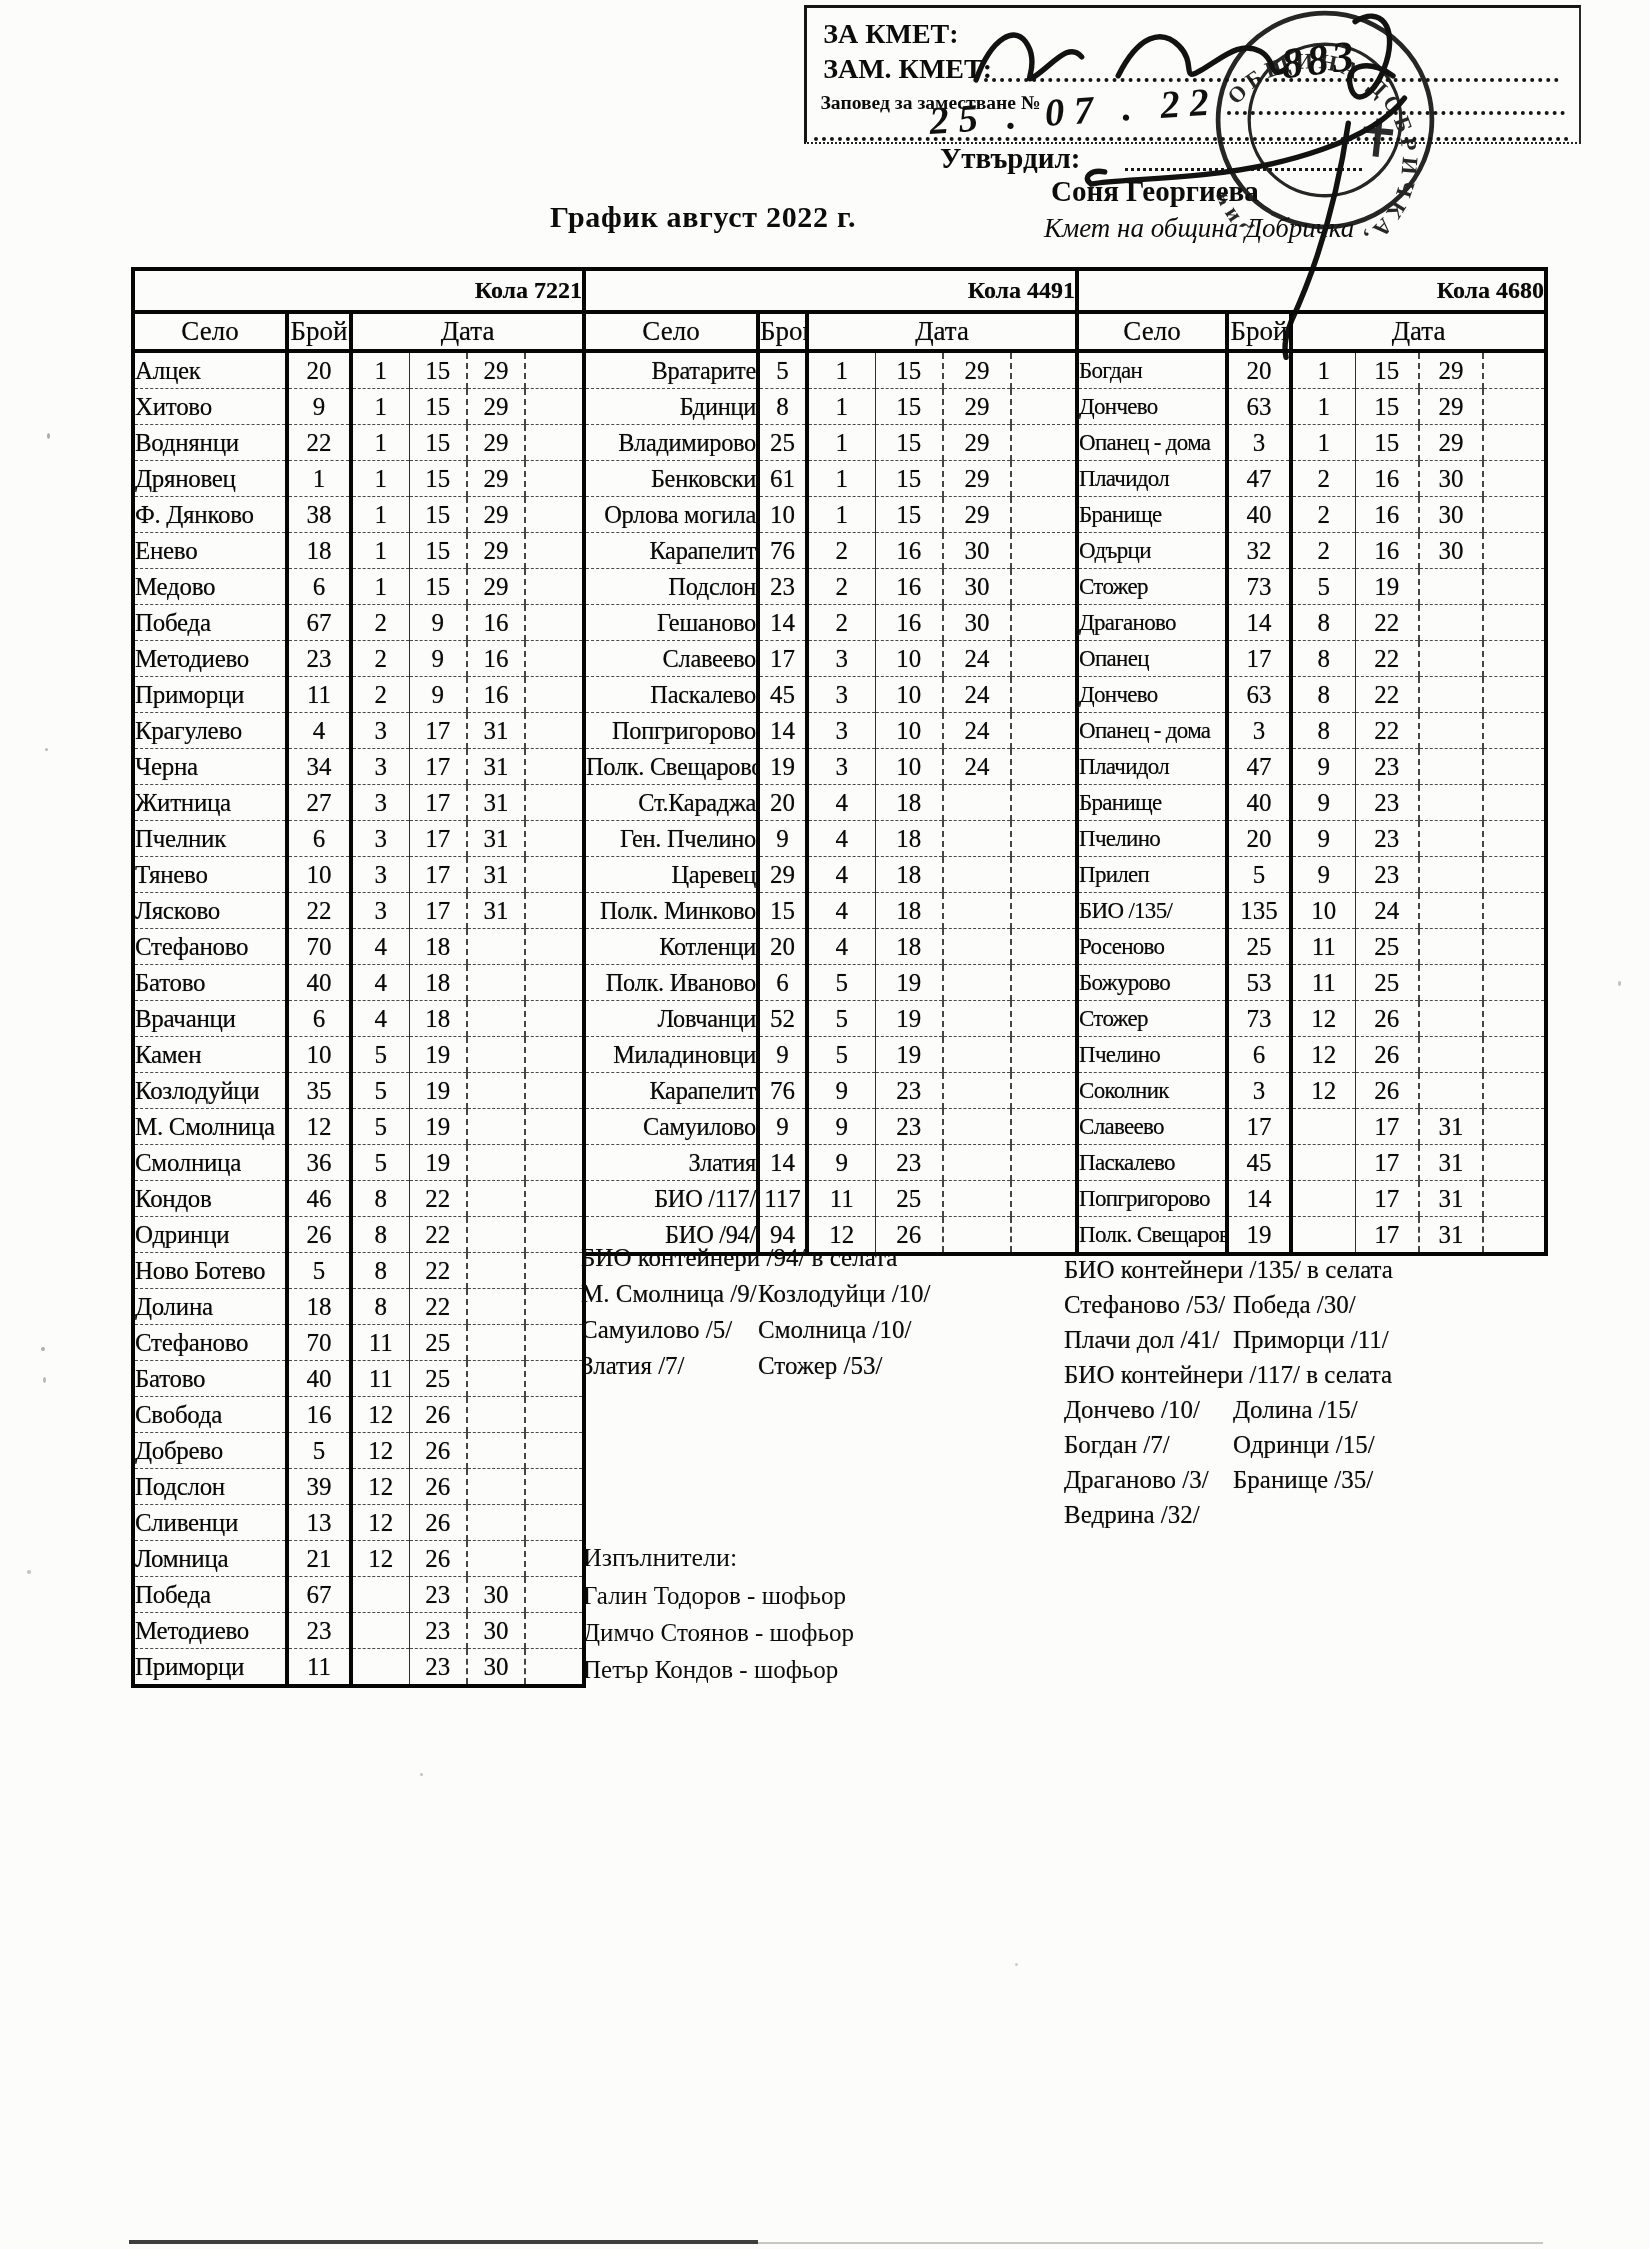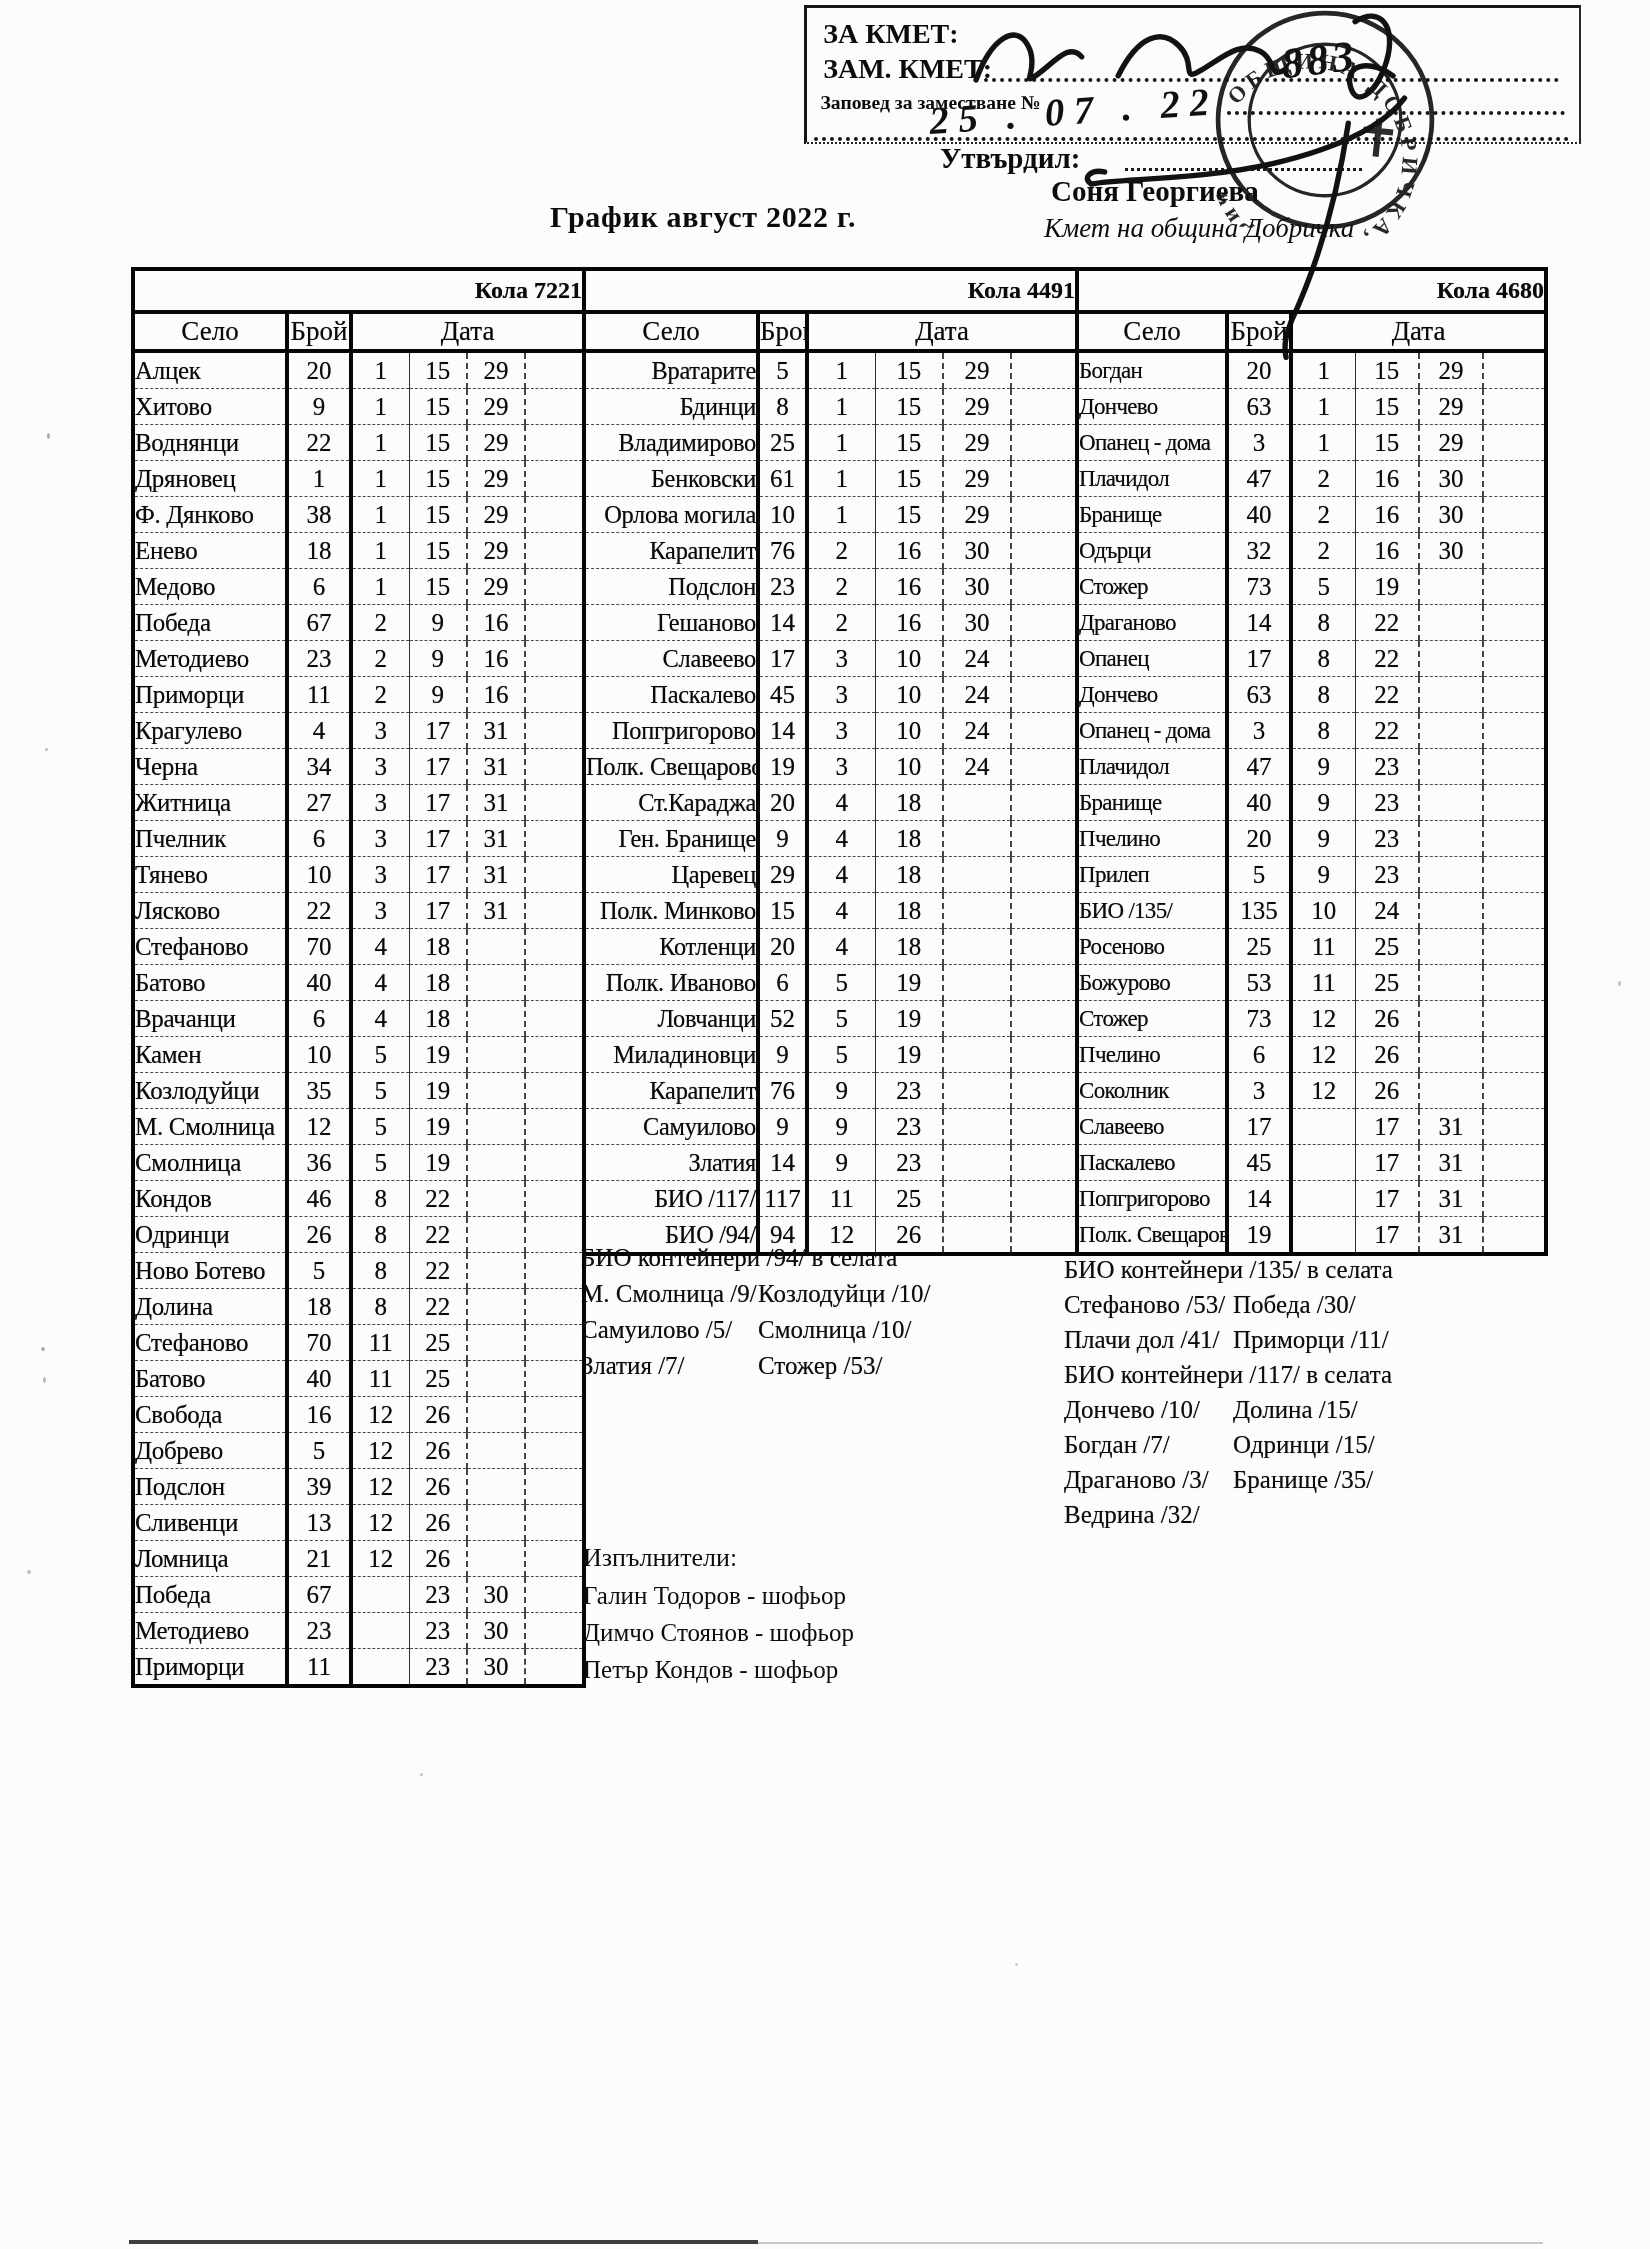--- a/index.html
+++ b/index.html
@@ -545,21 +545,21 @@
         </tr>
         <tr>
           <td class="v">Ст.Караджа</td>
           <td class="n">20</td>
           <td class="d d1">4</td>
           <td class="d d2">18</td>
           <td class="d d3"></td>
           <td class="d d4"></td>
         </tr>
         <tr>
-          <td class="v">Ген. Бранище</td>
+          <td class="v">Ген. Пчелино</td>
           <td class="n">9</td>
           <td class="d d1">4</td>
           <td class="d d2">18</td>
           <td class="d d3"></td>
           <td class="d d4"></td>
         </tr>
         <tr>
           <td class="v">Царевец</td>
           <td class="n">29</td>
           <td class="d d1">4</td>

